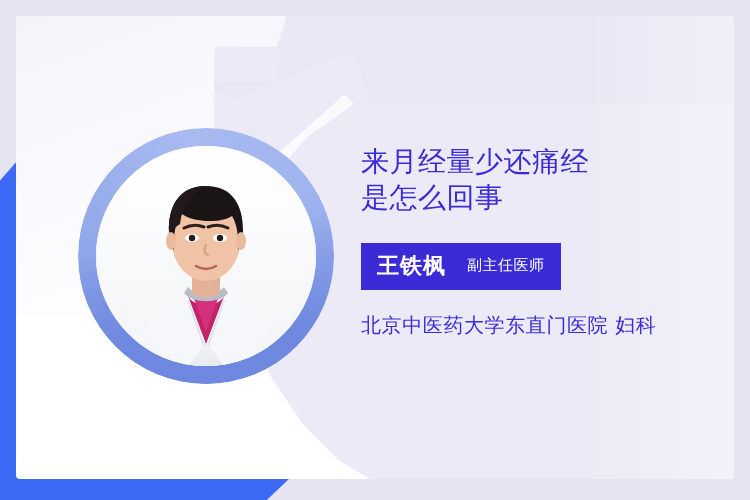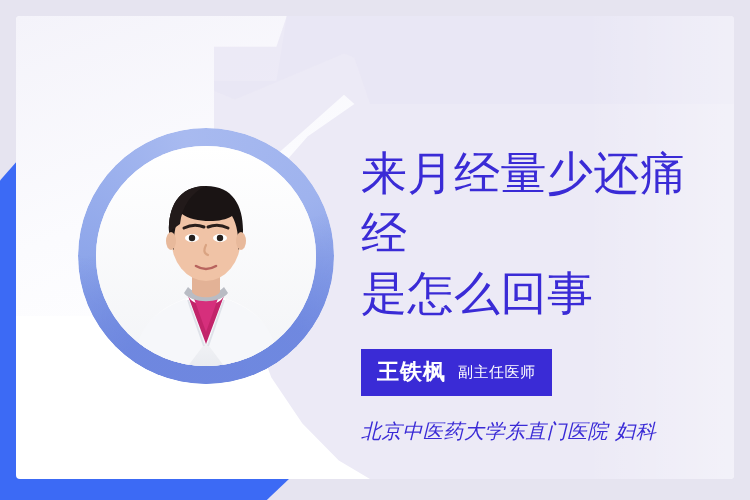--- a/index.html
+++ b/index.html
@@ -95,38 +95,37 @@
     border-radius:50%;overflow:hidden;background:#fdfdfd;
   }
   .photo svg{display:block;width:220px;height:220px;}
 
   
   .content{
     position:absolute;left:345px;top:128px;width:360px;
   }
   .title{
     color:#3a2bd6;
-    font-size:46px;line-height:1.30;letter-spacing:.5px;
+    font-size:28px;line-height:1.30;letter-spacing:.5px;
     font-weight:400;margin:0;white-space:pre-line;
     font-family:"DejaVu Sans","Liberation Sans",sans-serif;
   }
   .badge{
-    display:inline-flex;align-items:center;gap:12px;
+    display:inline-flex;align-items:center;gap:21px;
     background:#3a2bd6;color:#ffffff;
     padding:8px 16px 9px 16px;margin-top:26px;
   }
   .badge .bname{font-size:22px;font-weight:700;letter-spacing:1px;
     font-family:"DejaVu Sans","Liberation Sans",sans-serif;}
   .badge .btitle{font-size:15px;font-weight:400;letter-spacing:.5px;
     font-family:"DejaVu Sans","Liberation Sans",sans-serif;}
   .hospital{
     margin-top:22px;color:#3a2bd6;
     font-size:20px;letter-spacing:.6px;font-weight:400;
     font-family:"DejaVu Sans","Liberation Sans",sans-serif;
-    font-style:italic;
   }
 </style>
 </head>
 <body>
 
 <div id="stage">
 
   <div class="bar-left"></div>
   <div class="bar-bottom"></div>
 

